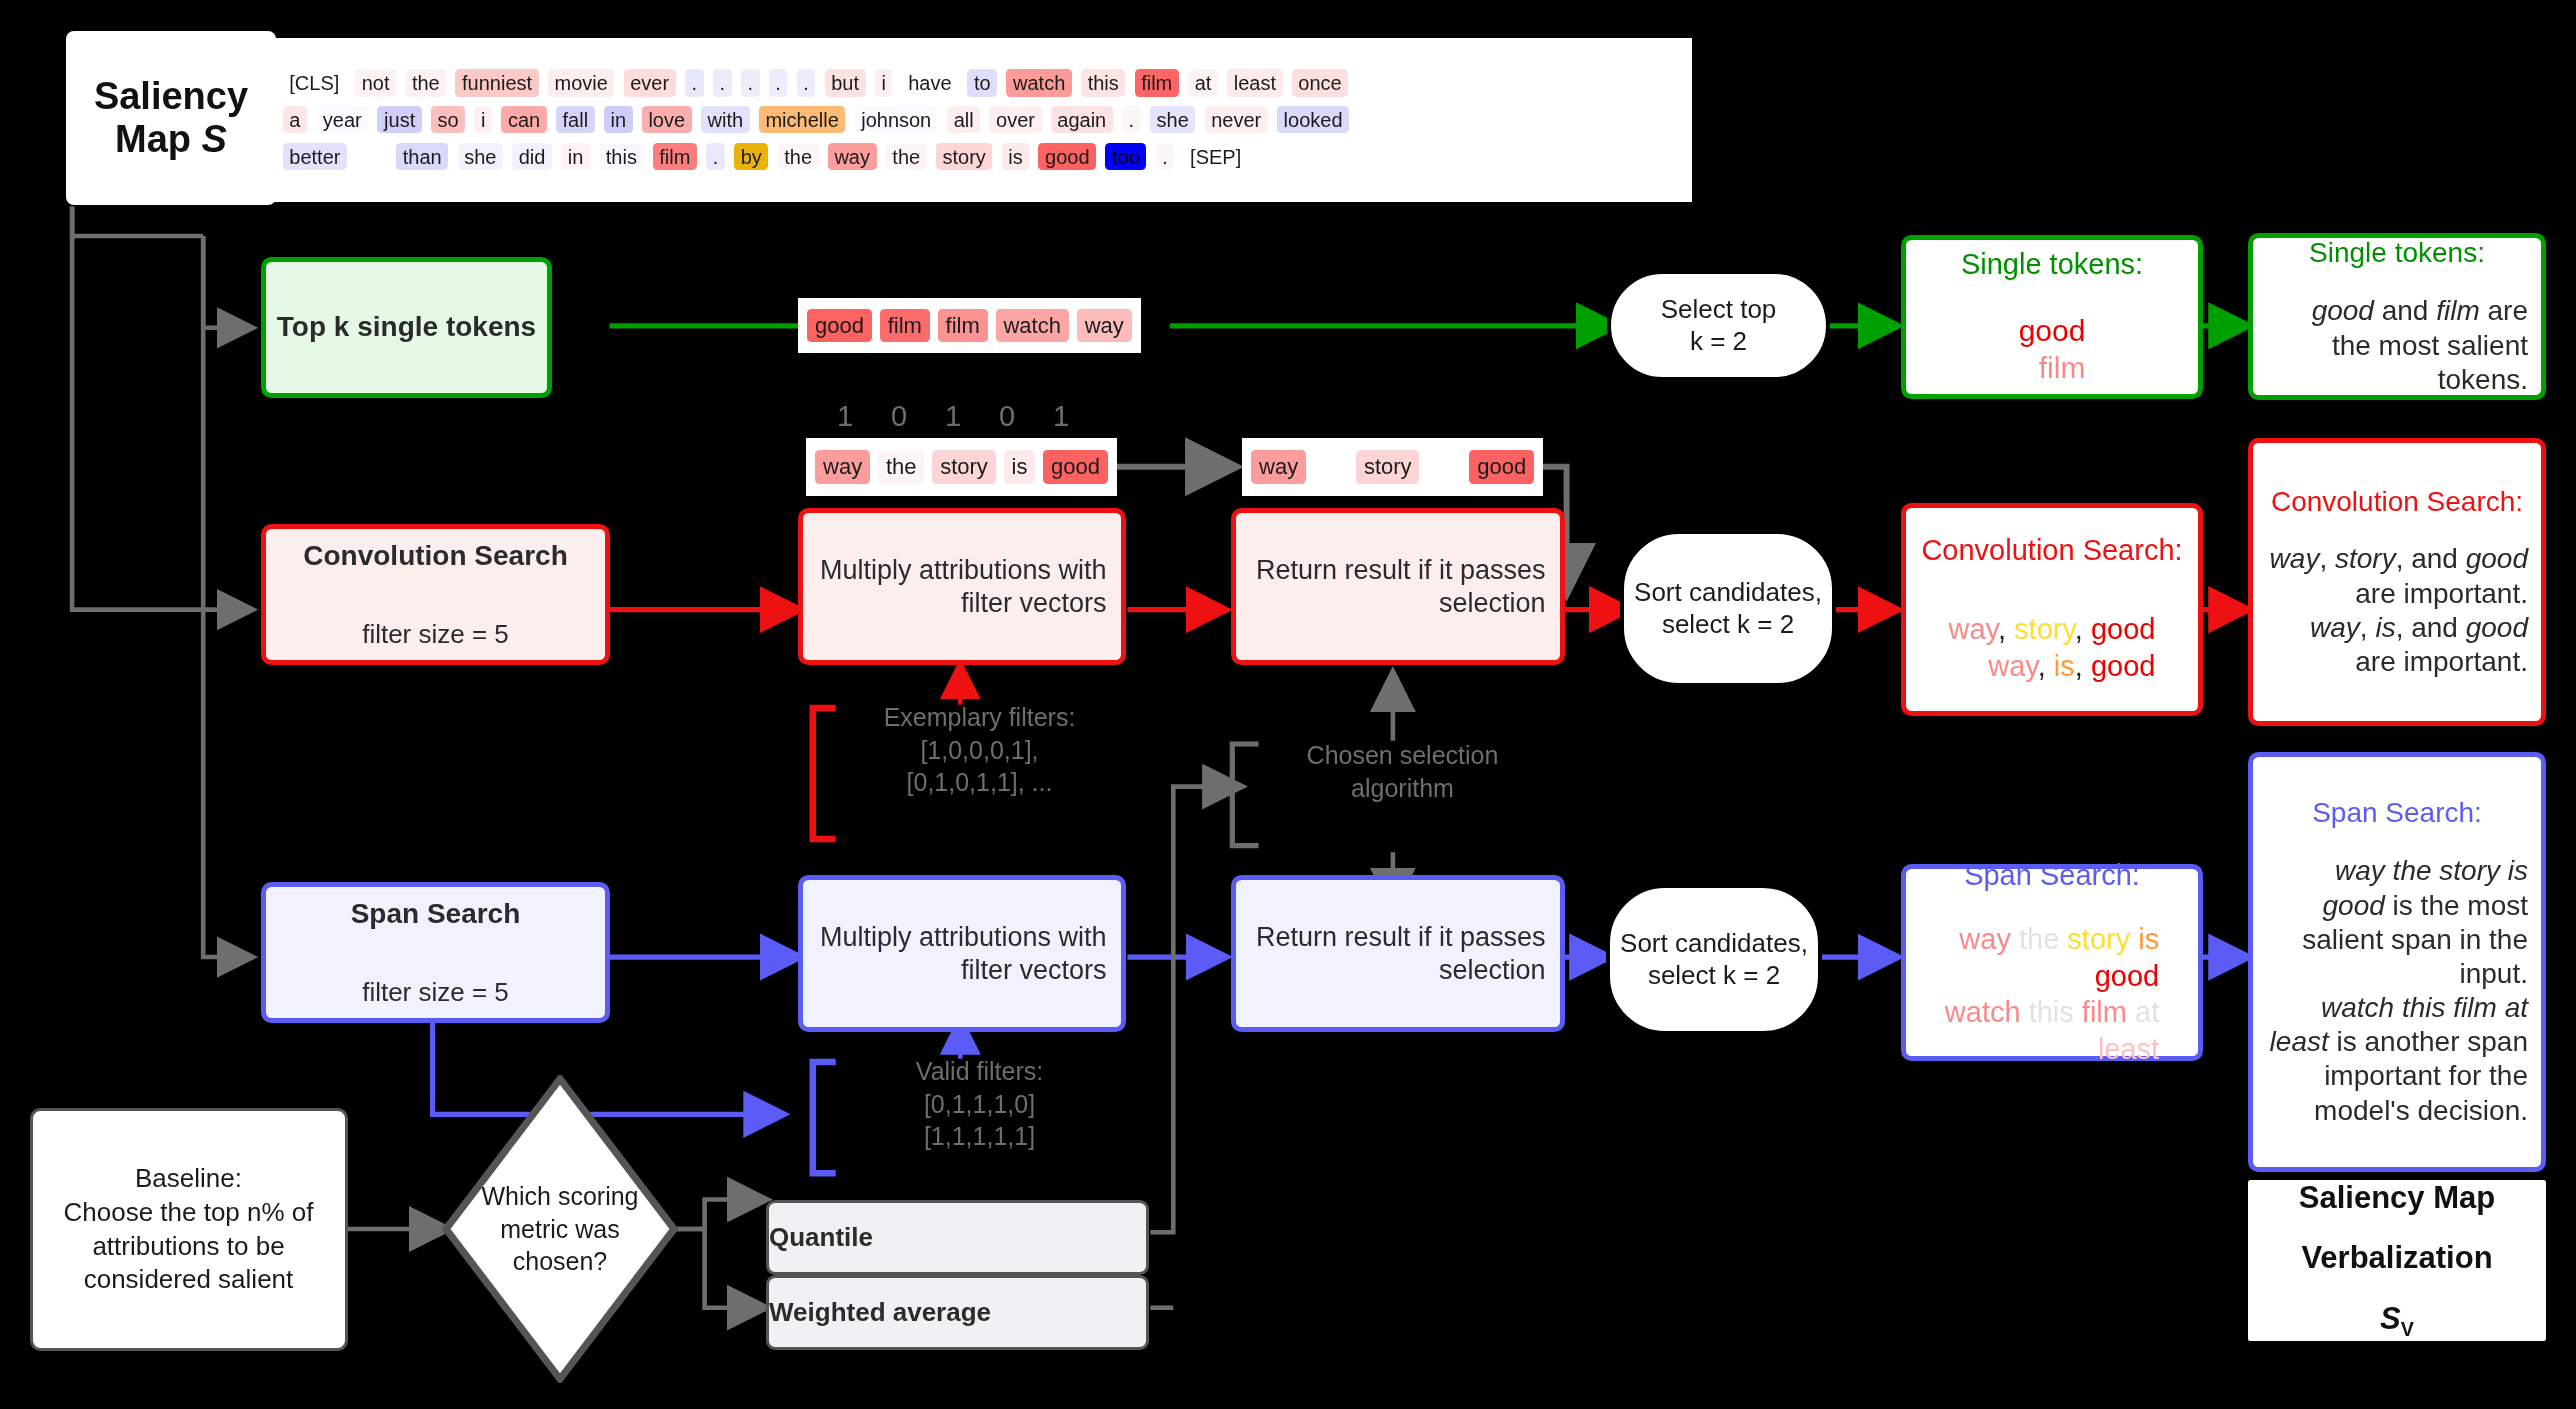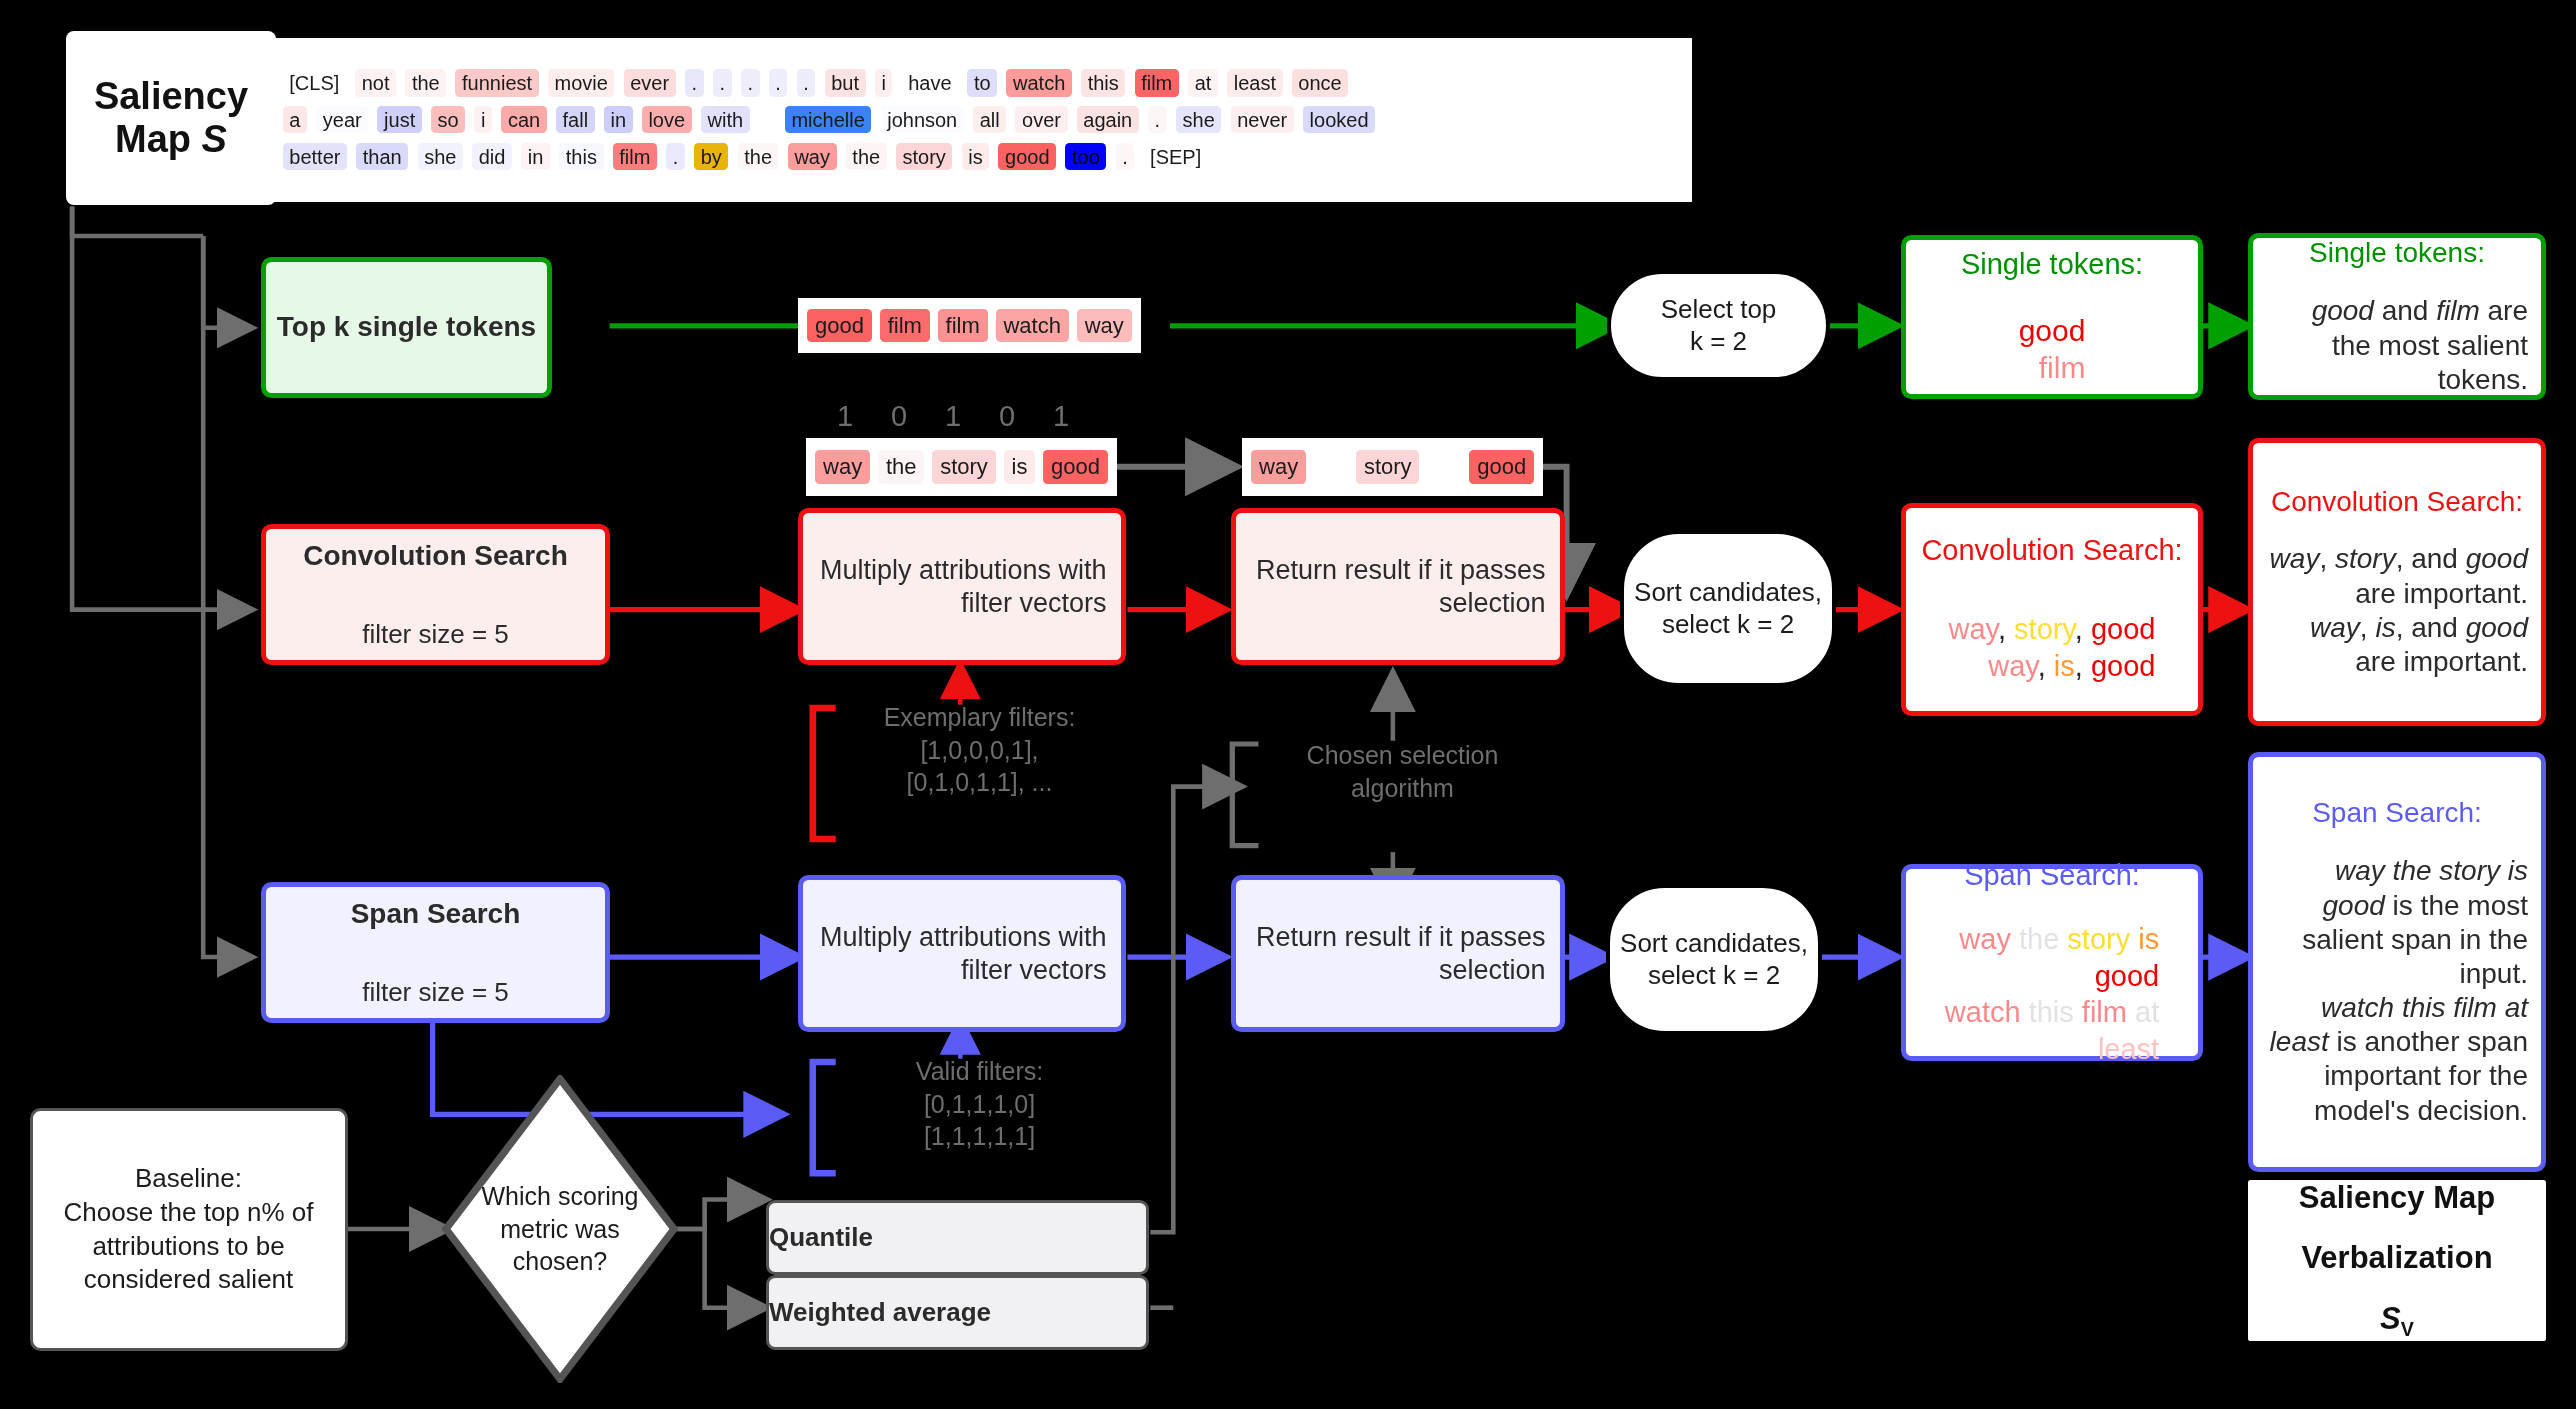--- a/index.html
+++ b/index.html
@@ -108,33 +108,33 @@
           <span class="tok" style="background: rgb(253, 230, 230);">a</span>
           <span class="tok" style="background: rgb(250, 250, 255);">year</span>
           <span class="tok" style="background: rgb(207, 207, 250);">just</span>
           <span class="tok" style="background: rgb(252, 189, 189);">so</span>
           <span class="tok" style="background: rgb(253, 240, 240);">i</span>
           <span class="tok" style="background: rgb(252, 169, 169);">can</span>
           <span class="tok" style="background: rgb(213, 213, 250);">fall</span>
           <span class="tok" style="background: rgb(205, 205, 250);">in</span>
           <span class="tok" style="background: rgb(252, 174, 174);">love</span>
           <span class="tok" style="background: rgb(225, 225, 251);">with</span>
-          <span class="tok" style="background: #3b82f6; margin-left: 26px;">michelle</span>
+          <span class="tok" style="background: #fdba74;">michelle</span>
           <span class="tok" style="background: rgb(251, 251, 255);">johnson</span>
           <span class="tok" style="background: rgb(253, 238, 238);">all</span>
           <span class="tok" style="background: rgb(253, 239, 239);">over</span>
           <span class="tok" style="background: rgb(252, 227, 227);">again</span>
           <span class="tok" style="background: rgb(253, 246, 246);">.</span>
           <span class="tok" style="background: rgb(228, 228, 251);">she</span>
           <span class="tok" style="background: rgb(253, 239, 239);">never</span>
           <span class="tok" style="background: rgb(217, 217, 250);">looked</span>
         </div>
       <div class="sal-row" id="salrow2">
           <span class="tok" style="background: rgb(226, 226, 251);">better</span>
-          <span class="tok" style="background: rgb(217, 217, 250);">than</span>
+          <span class="tok" style="background: rgb(217, 217, 250); margin-left: 40px;">than</span>
           <span class="tok" style="background: rgb(242, 242, 253);">she</span>
           <span class="tok" style="background: rgb(242, 242, 253);">did</span>
           <span class="tok" style="background: rgb(253, 243, 243);">in</span>
           <span class="tok" style="background: rgb(247, 247, 254);">this</span>
           <span class="tok" style="background: rgb(252, 125, 125);">film</span>
           <span class="tok" style="background: rgb(233, 233, 251);">.</span>
           <span class="tok" style="background: #eab308;">by</span>
           <span class="tok" style="background: rgb(252, 246, 246);">the</span>
           <span class="tok" style="background: rgb(252, 157, 157);">way</span>
           <span class="tok" style="background: rgb(253, 245, 245);">the</span>

